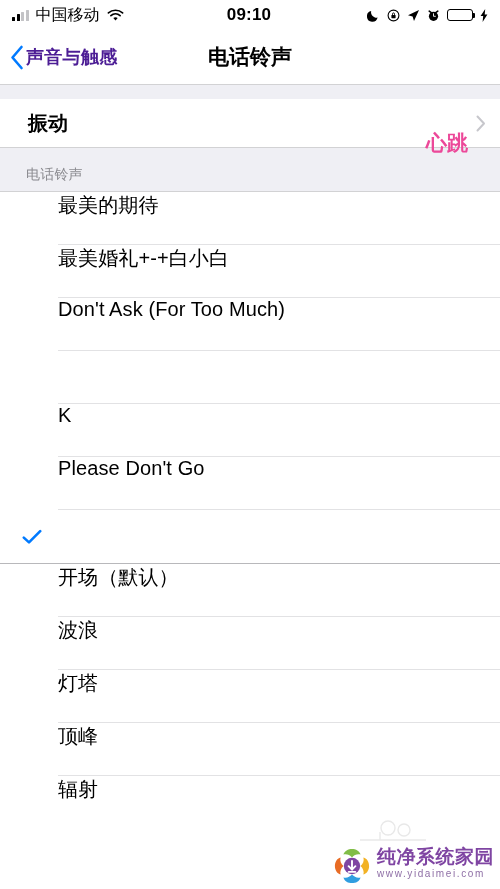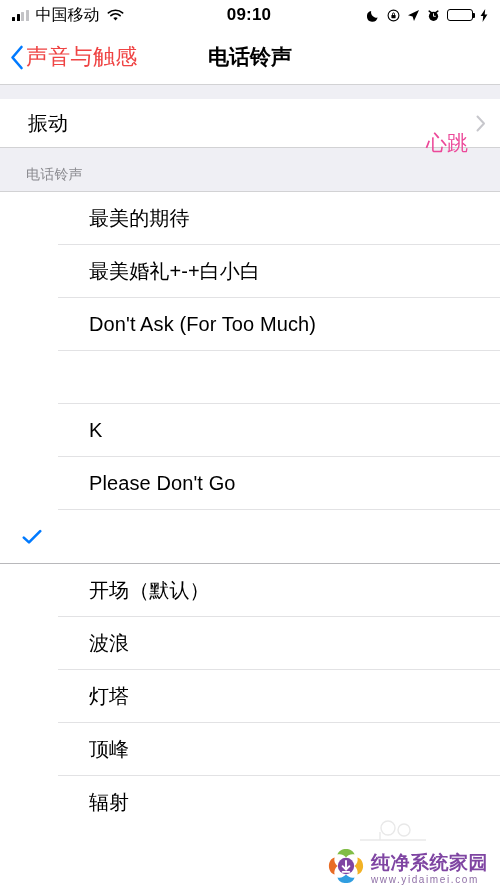--- a/index.html
+++ b/index.html
@@ -77,23 +77,24 @@
     position:relative;
     padding:0 10px;
   }
   .nav-back {
     display:flex; align-items:center;
     gap:2px;
     color:#007AFF;
     cursor:pointer;
   }
   .nav-back-label {
-    font-size:22px;
-    color:#ef4444;
+    font-size:18px;
+    color:#4c1d95;
     letter-spacing:0.3px;
+    font-weight:bold;
   }
   .nav-title {
     position:absolute; left:0; right:0;
     text-align:center;
     font-size:21px;
     font-weight:600;
     color:#000;
     pointer-events:none;
   }
   .nav-sep {
@@ -104,20 +105,21 @@
   .gap { background:#EFEFF4; }
   .gap-top { height:14px; }
 
   .row {
     background:#ffffff;
     height:48px;
     display:flex;
     align-items:center;
     padding:0 14px 0 28px;
     position:relative;
+    font-weight:bold;
   }
   .row-label { font-size:20px; color:#000; }
   .row-value {
     margin-left:auto;
     font-size:21px;
     color:#ec4899;
     padding-right:8px;
     margin-top:39px;
   }
   .chevron-right {
@@ -138,24 +140,23 @@
     font-size:14px;
     color:#8A8A8F;
     letter-spacing:0.2px;
   }
 
   
   .list { background:#ffffff; }
   .tone-row {
     height:53px;
     display:flex;
-    align-items:center;
-    position:relative;
-    background:#ffffff;
-    padding-left:89px;
+    position:relative;
+    background:#ffffff;
+    padding-left:58px;
   }
   .tone-row .sep {
     position:absolute;
     left:58px; right:0; bottom:0;
     height:1px;
     background:#e2e2e4;
   }
   .tone-row:last-child .sep { display:none; }
   .tone-label {
     font-size:20px;
@@ -172,24 +173,24 @@
   }
   .divider-thick {
     height:1px;
     background:#b8b8bb;
     width:100%;
   }
 
   
   .watermark {
     position:absolute;
-    right:12px;
+    right:6px;
     bottom:4px;
     display:flex;
-    align-items:flex-end;
+    align-items:flex-start;
     gap:6px;
     opacity:0.97;
     pointer-events:none;
   }
   .wm-logo { width:38px; height:38px; flex:0 0 auto; }
   .wm-text { display:flex; flex-direction:column; line-height:1; }
   .wm-title {
     font-size:19px;
     font-weight:bold;
     color:#7B3FA0;

